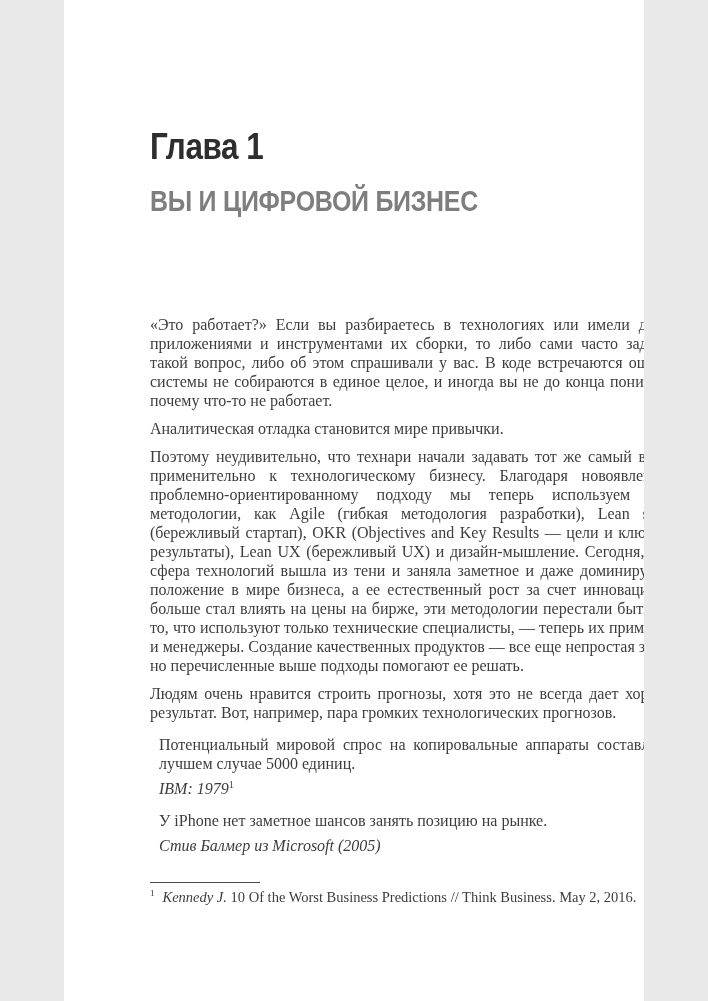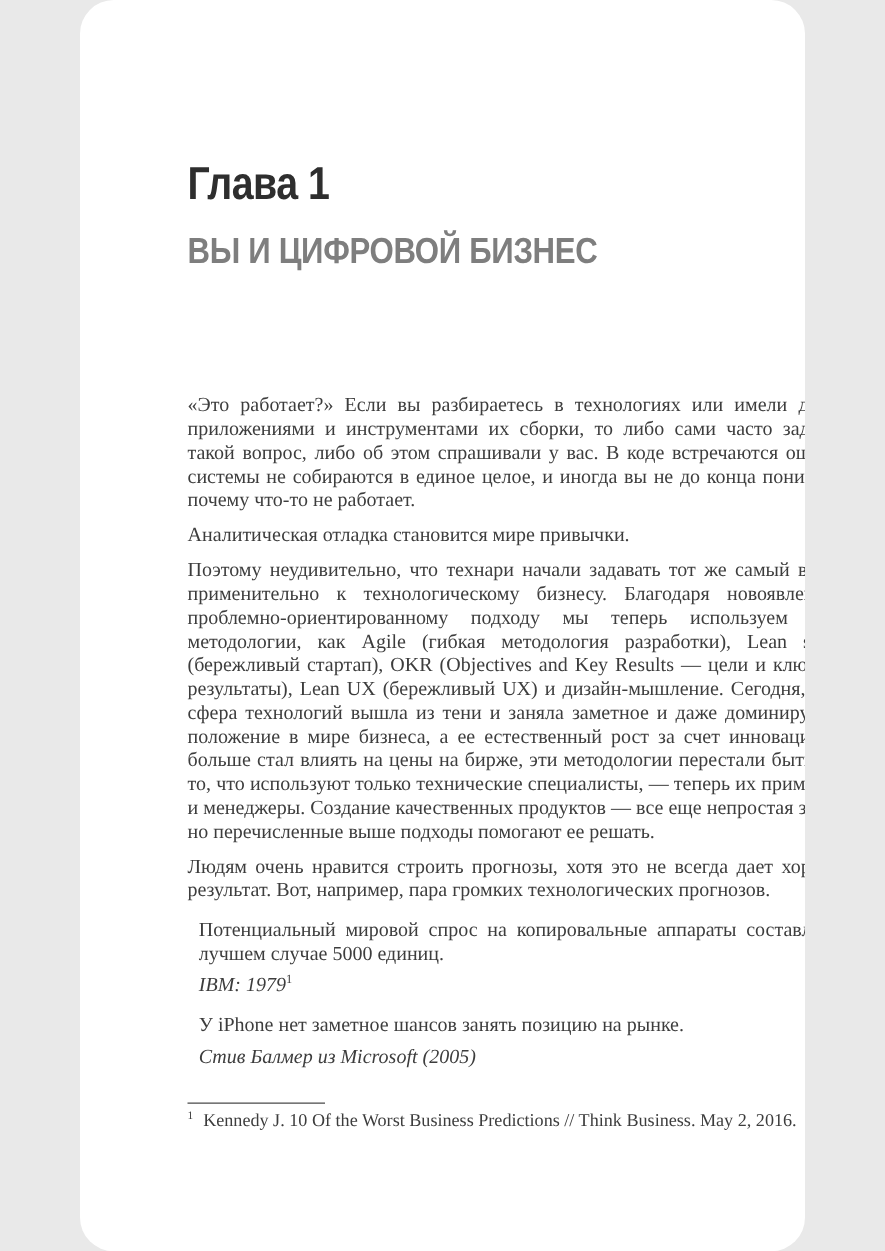--- a/index.html
+++ b/index.html
@@ -6,21 +6,20 @@
   html, body { background: #e9e9e9; }
   body { font-family: "Liberation Serif", "DejaVu Serif", serif; }
 
   .page {
     position: relative;
     width: 580px;
     height: 1001px;
     margin: 0 auto;
     background: #ffffff;
     overflow: hidden;
-    border-radius: 27px;
   }
 
   
   .chapter-header {
     position: absolute;
     top: 126px;
     left: 86px;
     right: 86px;
   }
   .chapter-label {
@@ -93,21 +92,21 @@
     color: #3d3d3d;
     padding-left: 20px;
     text-indent: -20px;
   }
   .footnote-line sup.note-marker {
     font-size: 9px;
     vertical-align: super;
     line-height: 0;
     margin-right: 8px;
   }
-  .footnote-author { }
+  .footnote-author { font-style: italic; }
 </style>
 </head>
 <body>
 
 <div class="page">
 
   <header class="chapter-header">
     <div class="chapter-label">Глава 1</div>
     <br>
     <div class="chapter-title">ВЫ И ЦИФРОВОЙ БИЗНЕС</div>

